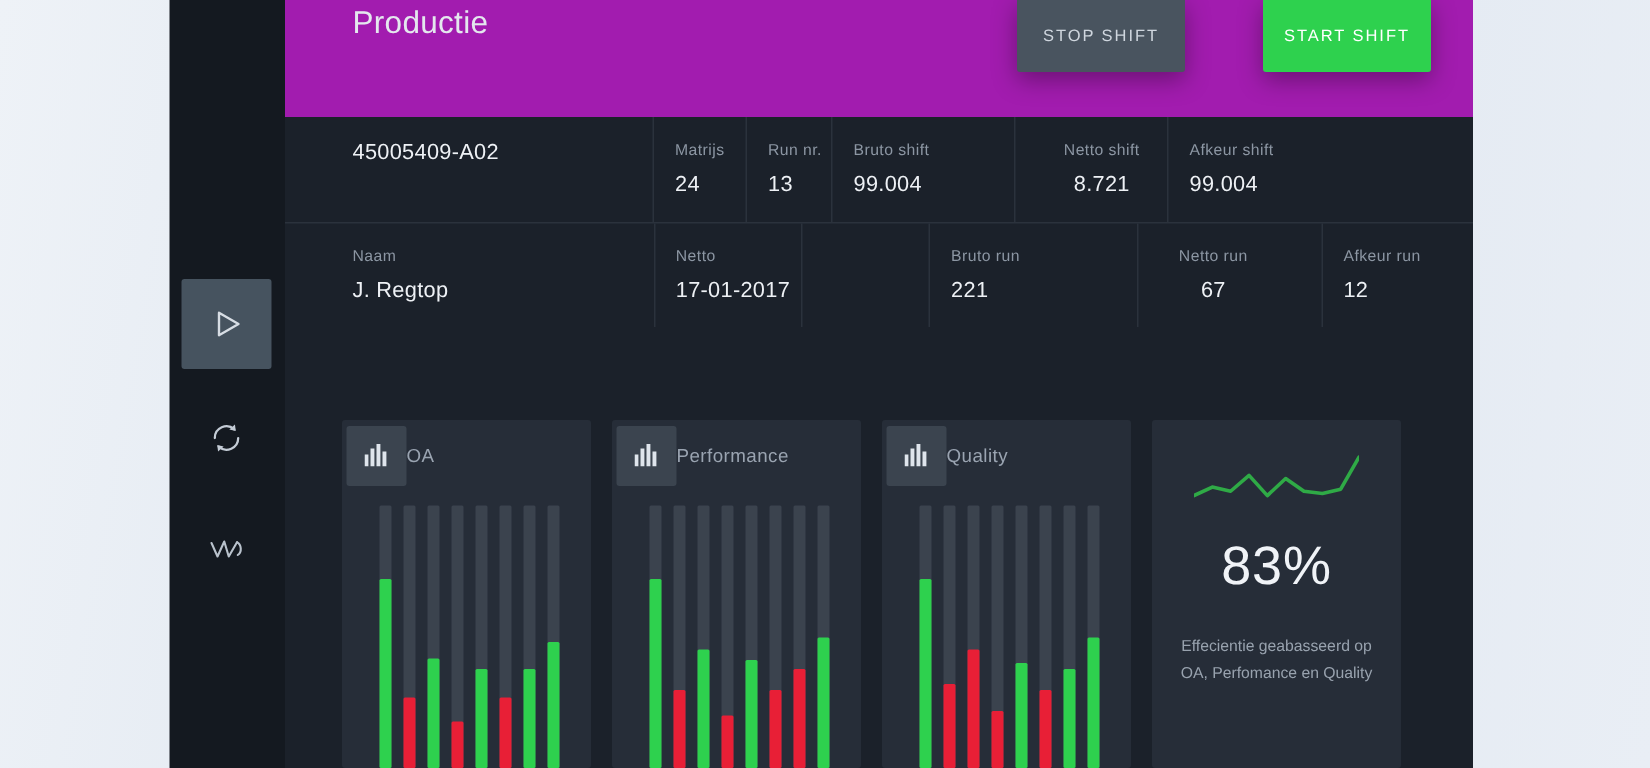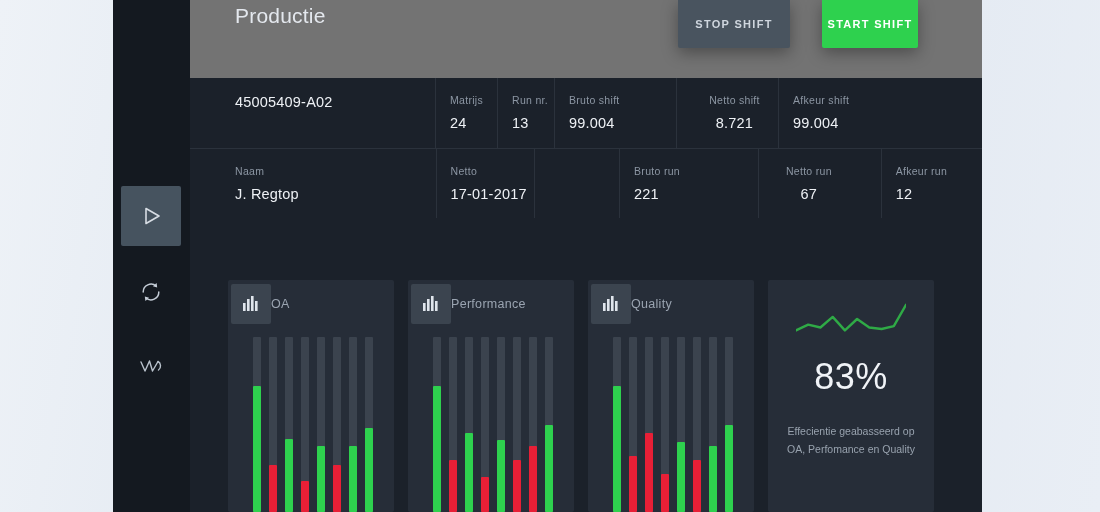--- a/index.html
+++ b/index.html
@@ -33,38 +33,38 @@
   
   #main {
     position: absolute; left: 190px; top: 0;
     width: 792px; height: 512px;
     background: #1b212a;
   }
 
   
   #header {
     position: relative; height: 78px;
-    background: #737373;
+    background: #a21caf;
   }
   #page-title {
     position: absolute; left: 45px; top: 4px;
     font-size: 21px; font-weight: 400; color: #e4e8ee;
     letter-spacing: .2px;
   }
   .hbtn {
     position: absolute; top: 0;
     height: 48px;
     display: flex; align-items: center; justify-content: center;
-    font-size: 11px; font-weight: 700; letter-spacing: 1.3px;
+    font-size: 11px; font-weight: 400; letter-spacing: 1.3px;
     border: none; cursor: pointer;
     border-radius: 0 0 2px 2px;
     box-shadow: 0 5px 16px rgba(0,0,0,.34);
   }
   #stop-shift { left: 488px; width: 112px; background: #49545f; color: #cfd6de; }
-  #start-shift { left: 632px; width: 96px; background: #2ed14e; color: #fff; }
+  #start-shift { left: 652px; width: 112px; background: #2ed14e; color: #fff; }
 
   
   #info {
     position: absolute; left: 0; top: 78px;
     width: 792px;
   }
   .info-row { display: flex; height: 70px; }
   .info-row + .info-row { border-top: 1px solid #2b323c; gap: 36px; }
   .cell {
     position: relative;

